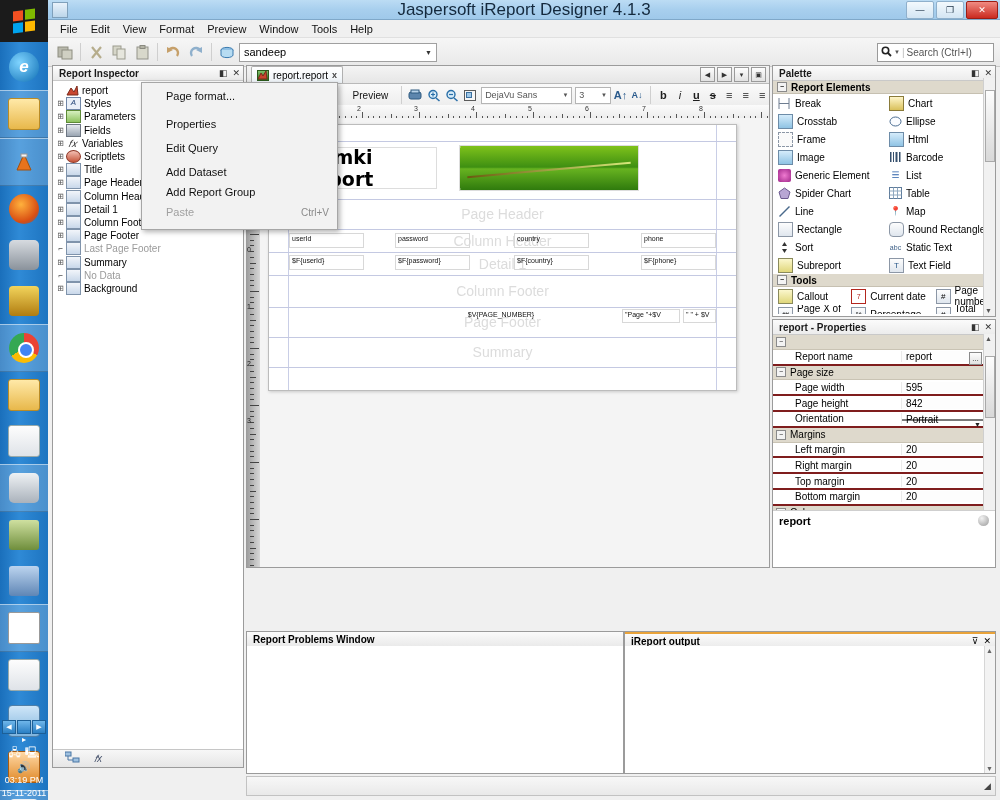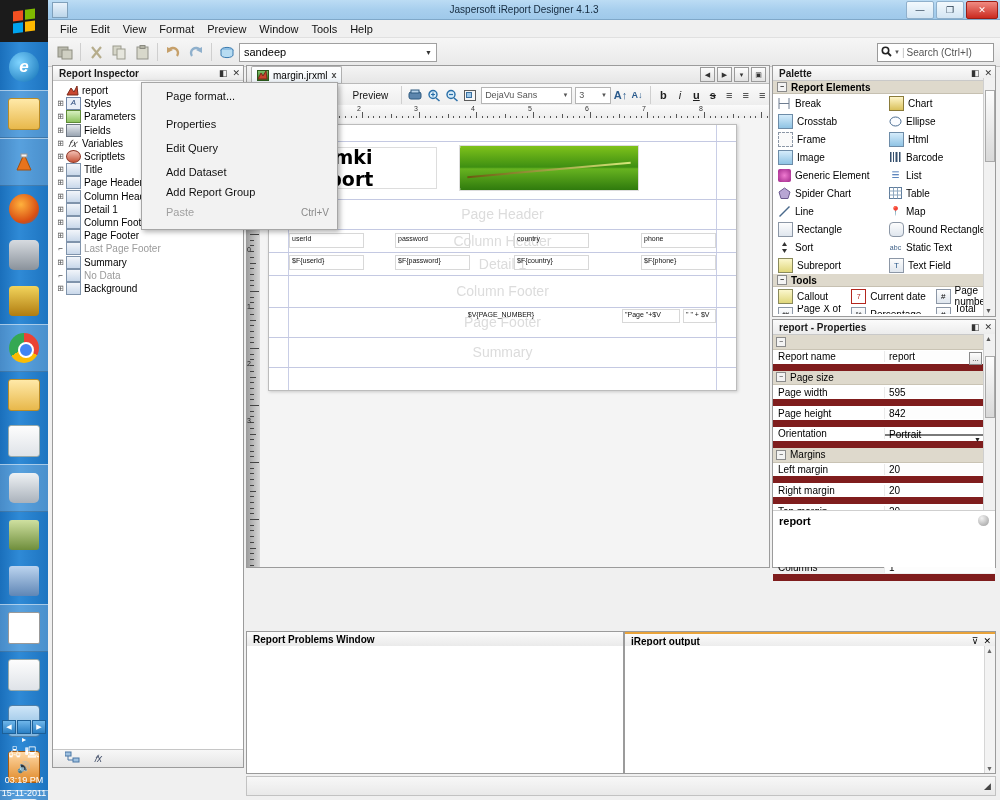--- a/index.html
+++ b/index.html
@@ -53,21 +53,21 @@
   .trayicons{display:flex;justify-content:center;gap:4px;padding-top:2px;}
   .trayicons span{font-size:11px;}
   .trayarrow{color:#fff;font-size:8px;line-height:8px;}
 
   
   .app{position:absolute;left:48px;top:0;width:952px;height:800px;background:#f0f0f0;}
   .titlebar{height:19px;background:linear-gradient(#bcdcf4,#a8cfee 50%,#9fc9ea);
     border-bottom:1px solid #7fa8c9;display:flex;align-items:center;position:relative;}
   .titlebar .ticon{width:14px;height:14px;margin-left:4px;background:linear-gradient(#e9f2fb,#bcd6ea);
     border:1px solid #7fa0bb;}
-  .titlebar .ttext{position:absolute;left:0;right:0;text-align:center;font-size:10px;color:#14293d;}
+  .titlebar .ttext{position:absolute;left:0;right:0;text-align:center;font-size:17px;color:#14293d;}
   .wbtns{position:absolute;right:2px;top:1px;display:flex;gap:2px;}
   .wbtn{width:26px;height:16px;border:1px solid #8fb0cc;border-radius:2px;
     background:linear-gradient(#f3f9fd,#d3e5f3);display:flex;align-items:center;
     justify-content:center;font-size:9px;color:#20354a;}
   .wbtn.close{background:linear-gradient(#f08b82,#cb2a20);border-color:#9c1d15;color:#fff;width:30px;}
 
   .menubar{height:17px;background:#f0f0f0;border-bottom:1px solid #e0e0e0;display:flex;
     align-items:center;padding-left:6px;gap:1px;}
   .menubar div{padding:1px 6px;font-size:11px;color:#111;}
 
@@ -190,21 +190,21 @@
   .pi-blue{color:#2b5fa8;}
   .pi-olive{border:1px solid #8a8a5c;background:linear-gradient(#fbf7cd,#e0d77b);}
   .palette .scroll{position:absolute;right:0;top:12px;bottom:0;width:11px;
     background:#f1f1f1;border-left:1px solid #cfcfcf;}
   .palette .thumb{position:absolute;left:1px;top:12px;width:8px;height:70px;
     background:linear-gradient(#fdfdfd,#d8d8d8);border:1px solid #a9a9a9;}
 
   
   .props{position:absolute;right:4px;top:254px;width:222px;bottom:232px;background:#fff;
     border:1px solid #9b9b9b;}
-  .prow{display:flex;height:13.8px;border-bottom:7px solid #7f1d1d;font-size:10px;align-items:center;}
+  .prow{display:flex;height:13.8px;border-bottom:2px solid #7f1d1d;font-size:10px;align-items:center;padding-left:17px;}
   .pname{width:106px;padding-left:5px;border-right:1px solid #eaeaea;overflow:hidden;white-space:nowrap;}
   .pval{flex:1;padding-left:4px;background:#fdfdfd;display:flex;align-items:center;position:relative;}
   .pgroup{height:13.8px;background:#ded9cc;display:flex;align-items:center;gap:4px;
     padding-left:3px;font-size:10px;border-bottom:1px solid #c9c3b4;}
   .pselect{position:absolute;left:0;right:12px;top:0;bottom:0;border:1px solid #7a7a7a;
     background:linear-gradient(#ffffff,#efefef);display:flex;align-items:center;padding-left:3px;}
   .pselarrow{position:absolute;right:14px;top:2px;font-size:7px;color:#222;}
   .pellipsis{position:absolute;right:13px;top:1px;width:11px;height:11px;border:1px solid #8a8a8a;
     background:linear-gradient(#fdfdfd,#e2e2e2);font-size:7px;display:flex;align-items:center;justify-content:center;}
   .pfoot{position:absolute;left:0;right:0;bottom:0;height:48px;border-top:1px solid #cfcfcf;background:#fff;
@@ -520,21 +520,21 @@
         </div>
       </div>
 
       <div class="editor">
         <div class="tabstrip">
           <div class="tab">
             <span class="tabicon">
               <svg width="10" height="9" viewBox="0 0 10 9">
                   <polygon points="0,8 3,2 5,5 8,0 9,8" fill="#c8462f" stroke="#7b2a1b"></polygon>
                 </svg></span>
-            <span>margin.jrxml</span>
+            <span>report.report</span>
             <span class="tabx">x</span>
           </div>
           <div class="tabctrls">
             <div class="tabctrl">◀</div>
             <div class="tabctrl">▶</div>
             <div class="tabctrl">▾</div>
             <div class="tabctrl">▣</div>
           </div>
         </div>
 

